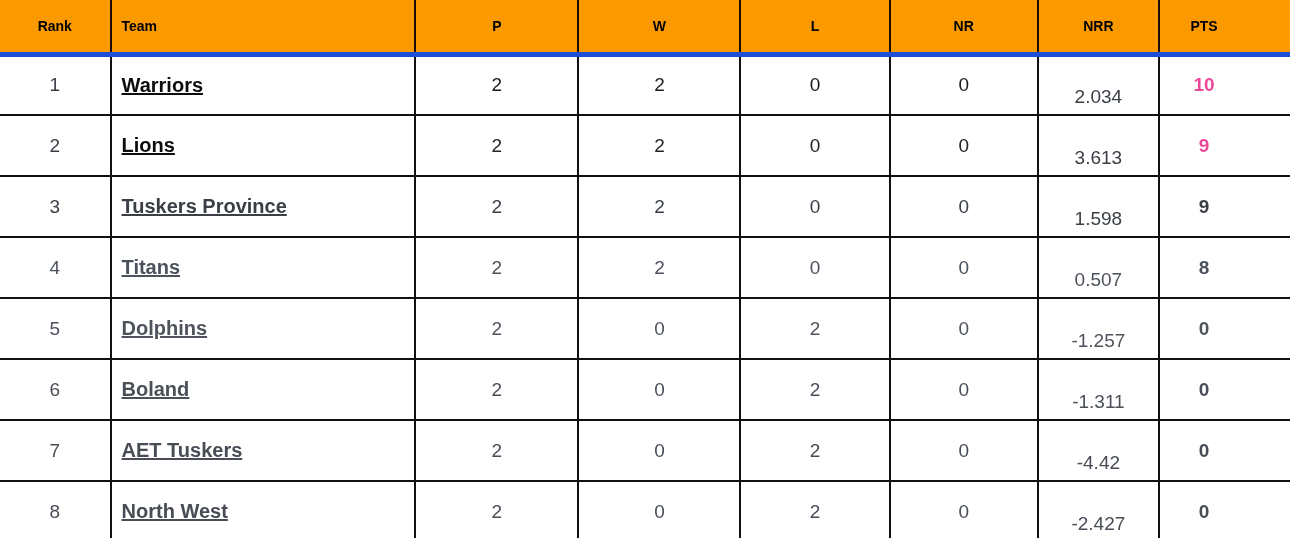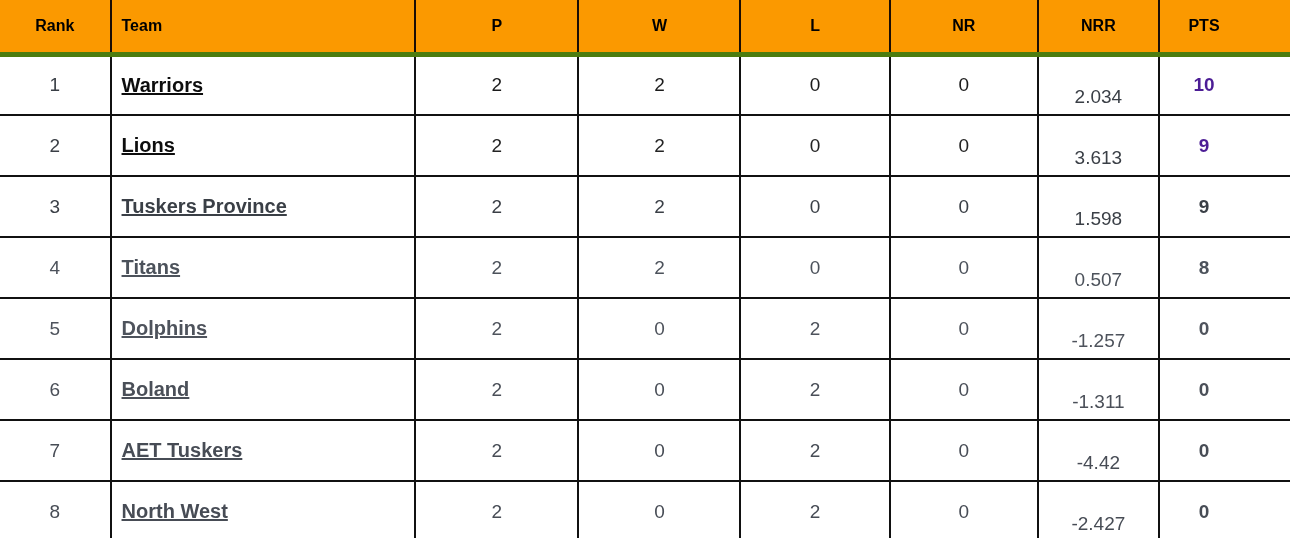--- a/index.html
+++ b/index.html
@@ -18,25 +18,25 @@
     width: 1290px;
     border-collapse: collapse;
     table-layout: fixed;
   }
 
   
   #standings-table thead th {
     background: #fb9900;
     color: #000000;
     font-weight: bold;
-    font-size: 16px;
+    font-size: 14px;
     height: 54px;
     padding: 0;
     border-right: 2px solid #1a0d05;
-    border-bottom: 5px solid #4d7c0f;
+    border-bottom: 5px solid #1d4ed8;
     text-align: center;
     vertical-align: middle;
     box-sizing: border-box;
   }
   #standings-table thead th.col-rank {
     border-right: 2px solid #1a0d05;
   }
   #standings-table thead th.col-team {
     text-align: left;
     padding-left: 10px;
@@ -90,21 +90,21 @@
   tr.r1 td { color: #1b1b1b; }
   tr.r2 td { color: #242424; }
   tr.r3 td { color: #3a3f46; }
   tr.r4 td { color: #4c525b; }
   tr.r5 td { color: #4e535c; }
   tr.r6 td { color: #4a4f58; }
   tr.r7 td { color: #474c55; }
   tr.r8 td { color: #474c55; }
 
   tr.r1 td.col-team, tr.r2 td.col-team { color: #0d0d0d; }
-  tr.r1 td.col-pts,  tr.r2 td.col-pts  { color: #4c1d95; }
+  tr.r1 td.col-pts,  tr.r2 td.col-pts  { color: #ec4899; }
   tr.r1 td.col-rank, tr.r2 td.col-rank { color: #3a3f46; }
   tr.r1 td.col-nrr,  tr.r2 td.col-nrr  { color: #3a3f46; }
 
   
   tr.r8 td { border-bottom: none; }
 </style>
 </head>
 <body>
 
 <table id="standings-table">

